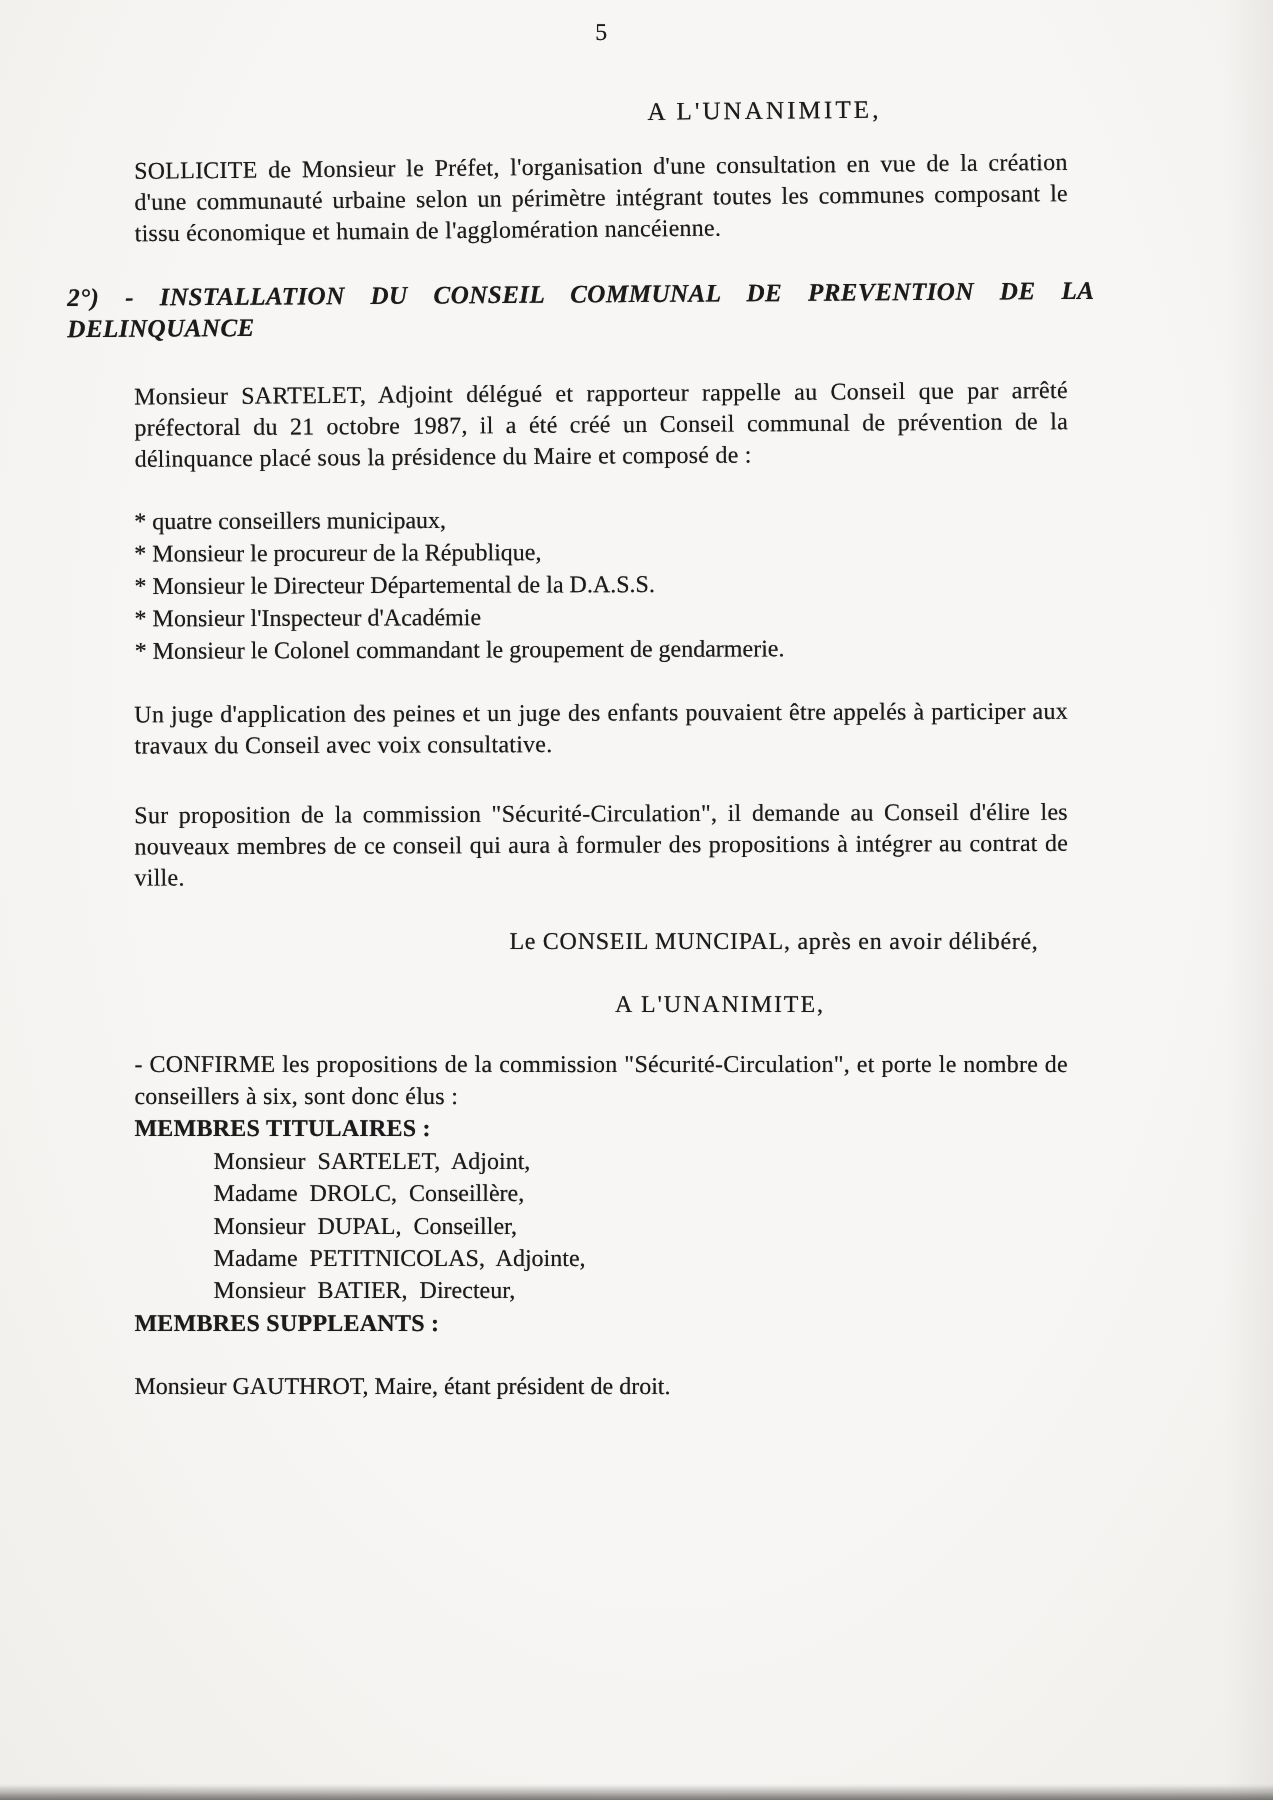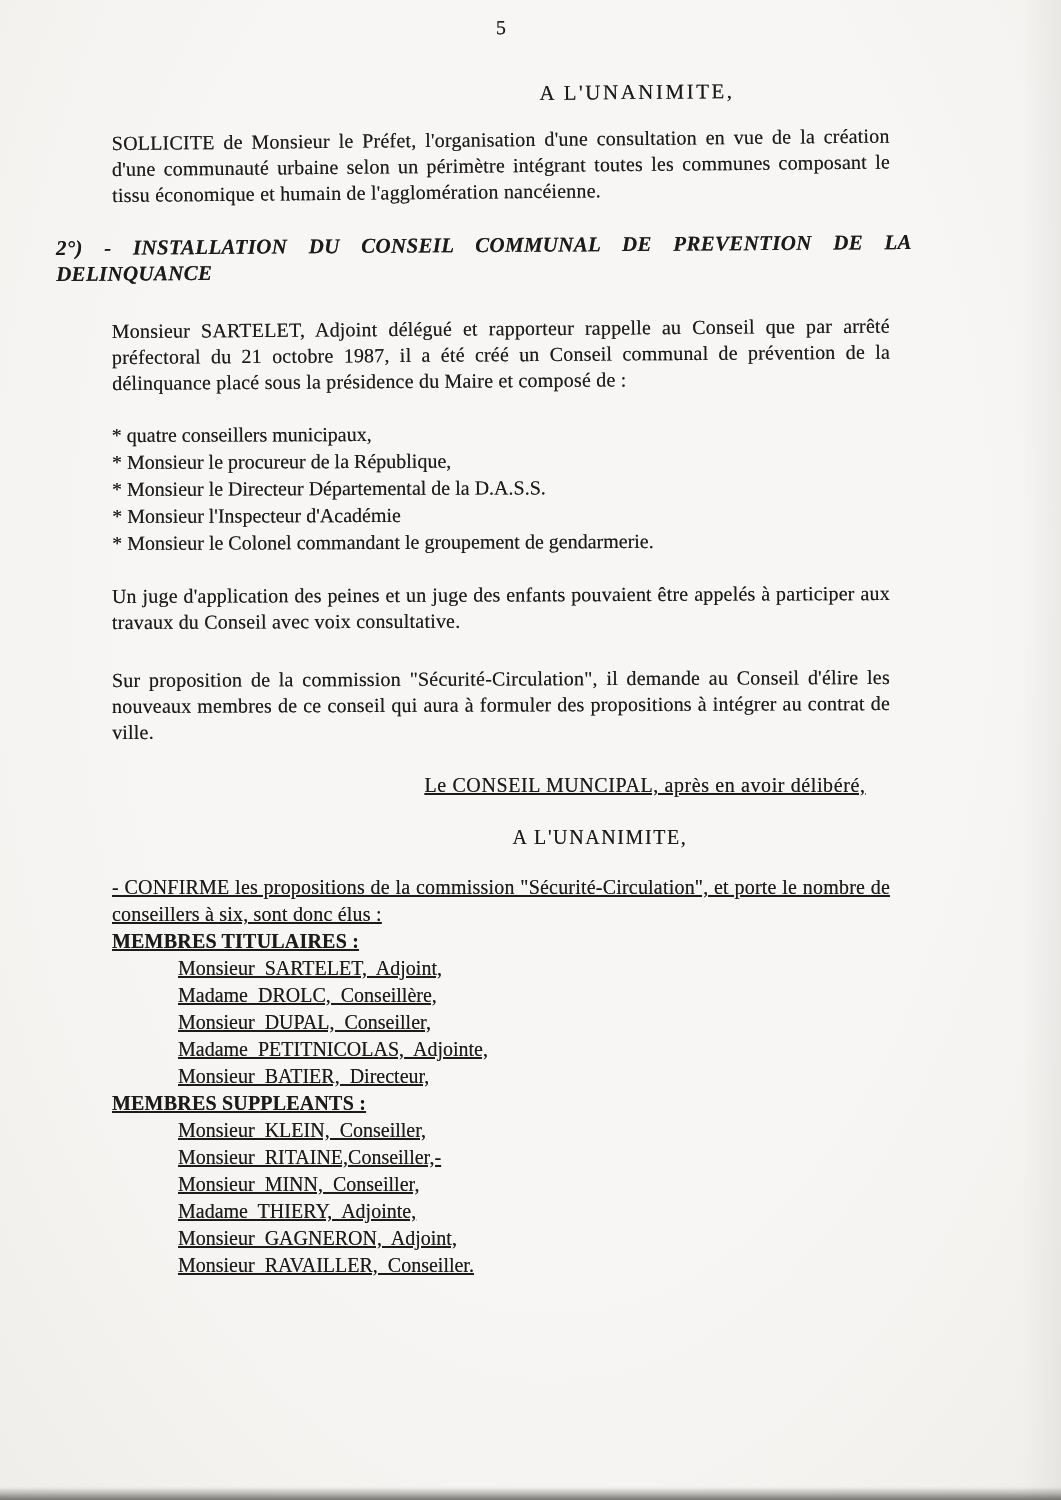--- a/index.html
+++ b/index.html
@@ -90,39 +90,37 @@
 
   .deliberation {
     margin-top: 27px;
     width: 778px;
     padding-left: 288px;
     text-align: center;
     font-size: 20px;
     line-height: 26px;
     letter-spacing: 0.6px;
     white-space: nowrap;
-    text-decoration: underline;
   }
 
   .unanimity-bottom {
     margin-top: 26px;
     width: 778px;
     padding-left: 198px;
     text-align: center;
     font-size: 20px;
     line-height: 27px;
     letter-spacing: 1.6px;
   }
 
   .elections {
     margin-top: 23px;
     width: 778px;
     font-size: 20px;
     line-height: 27px;
-    text-decoration: underline;
   }
   .elections .confirme {
     text-align: justify;
     line-height: 27px;
   }
   .members-label {
     font-weight: bold;
     letter-spacing: 0.2px;
   }
   .member-list .list-line {
@@ -193,27 +191,20 @@
       <div class="member-list">
           <div class="list-line">Monsieur SARTELET, Adjoint,</div>
           <div class="list-line">Madame DROLC, Conseillère,</div>
           <div class="list-line">Monsieur DUPAL, Conseiller,</div>
           <div class="list-line">Madame PETITNICOLAS, Adjointe,</div>
           <div class="list-line">Monsieur BATIER, Directeur,</div>
         </div>
 
       <div class="members-label line">MEMBRES SUPPLEANTS :</div>
 
-      <div class="member-list">
-          <div class="list-line">Monsieur KLEIN, Conseiller,</div>
-          <div class="list-line">Monsieur RITAINE,Conseiller,-</div>
-          <div class="list-line">Monsieur MINN, Conseiller,</div>
-          <div class="list-line">Madame THIERY, Adjointe,</div>
-          <div class="list-line">Monsieur GAGNERON, Adjoint,</div>
-          <div class="list-line">Monsieur RAVAILLER, Conseiller.</div>
-        </div>
     </div>
 
+    <div class="president line">Monsieur GAUTHROT, Maire, étant président de droit.</div>
 
   </div>
 
   <div class="bottom-shadow"></div>
 </div>
 
 </body></html>

